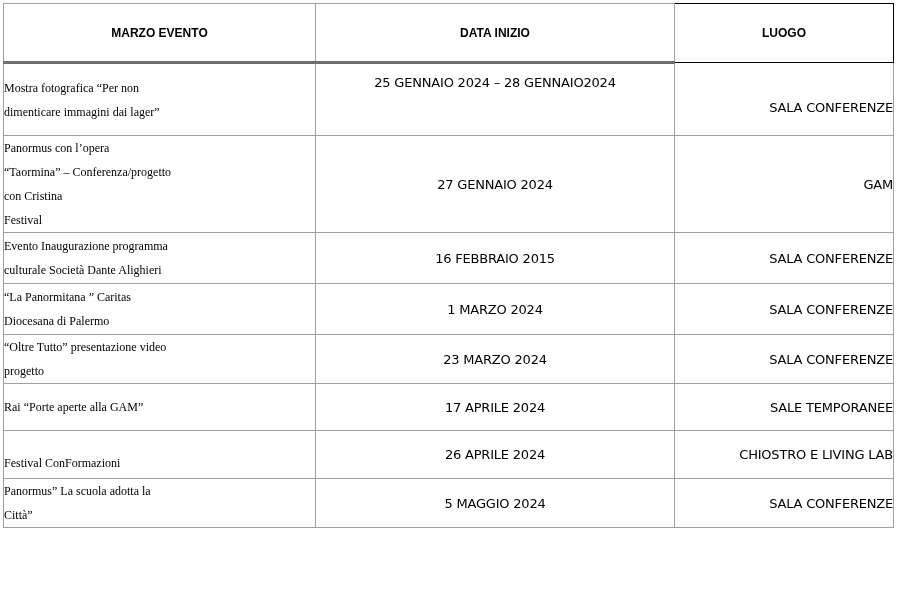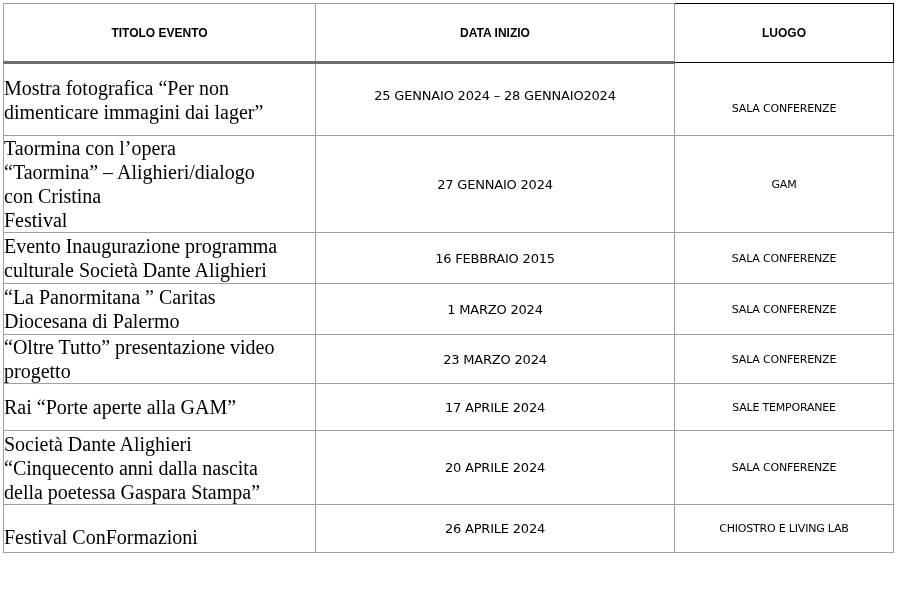--- a/index.html
+++ b/index.html
@@ -17,67 +17,67 @@
     }
     th {
       font-family: "Liberation Sans", sans-serif;
       font-weight: bold; font-size: 12px;
       text-align: center; height: 57px;
       border-bottom: 3px solid #6e6e6e !important;
     }
     th.luogo { border: 1px solid #000 !important; border-bottom: 1px solid #000 !important; }
     td.title {
       font-family: "Liberation Serif", serif;
-      font-size: 20px; line-height: 24px;
+      font-size: 12px; line-height: 24px;
       padding: 2px 6px 1px 8px;
       vertical-align: top;
     }
     td.date {
       font-family: "DejaVu Sans", sans-serif;
       font-size: 13px; text-align: center;
       letter-spacing: -0.2px;
     }
     td.place {
       font-family: "DejaVu Sans", sans-serif;
-      font-size: 11px; text-align: center;
+      font-size: 13px; text-align: right;
       padding-left: 8px; letter-spacing: -0.2px;
     }
-    td.date.top { vertical-align: top; padding-top: 24px; }
+    td.date.top { vertical-align: top; padding-top: 11px; }
     td.place.low { vertical-align: bottom; padding-bottom: 20px; }
     .line { display: block; white-space: nowrap; }
   </style>
 </head>
 <body>
 
 <table class="events">
   <colgroup>
     <col style="width:312px">
     <col style="width:359px">
     <col style="width:219px">
   </colgroup>
   <thead>
     <tr>
-      <th>TITOLO EVENTO</th>
+      <th>MARZO EVENTO</th>
       <th>DATA INIZIO</th>
       <th class="luogo">LUOGO</th>
     </tr>
   </thead>
   <tbody>
     <tr style="height:73px">
       <td class="title">
         <span class="line">Mostra fotografica “Per non</span>
         <span class="line">dimenticare immagini dai lager”</span>
       </td>
       <td class="date top">25 GENNAIO 2024 – 28 GENNAIO2024</td>
       <td class="place low">SALA CONFERENZE</td>
     </tr>
     <tr style="height:97px">
       <td class="title">
-        <span class="line">Taormina con l’opera</span>
-        <span class="line">“Taormina” – Alighieri/dialogo</span>
+        <span class="line">Panormus con l’opera</span>
+        <span class="line">“Taormina” – Conferenza/progetto</span>
         <span class="line">con Cristina</span>
         <span class="line">Festival</span>
       </td>
       <td class="date">27 GENNAIO 2024</td>
       <td class="place">GAM</td>
     </tr>
     <tr style="height:51px">
       <td class="title">
         <span class="line">Evento Inaugurazione programma</span>
         <span class="line">culturale Società Dante Alighieri</span>
@@ -101,30 +101,29 @@
       <td class="date">23 MARZO 2024</td>
       <td class="place">SALA CONFERENZE</td>
     </tr>
     <tr style="height:47px">
       <td class="title" style="vertical-align:middle">
         <span class="line">Rai “Porte aperte alla GAM”</span>
       </td>
       <td class="date">17 APRILE 2024</td>
       <td class="place">SALE TEMPORANEE</td>
     </tr>
-    <tr style="height:74px">
-      <td class="title">
-        <span class="line">Società Dante Alighieri</span>
-        <span class="line">“Cinquecento anni dalla nascita</span>
-        <span class="line">della poetessa Gaspara Stampa”</span>
-      </td>
-      <td class="date">20 APRILE 2024</td>
-      <td class="place">SALA CONFERENZE</td>
-    </tr>
     <tr style="height:48px">
       <td class="title" style="padding-top:16px">
         <span class="line">Festival ConFormazioni</span>
       </td>
       <td class="date">26 APRILE 2024</td>
       <td class="place">CHIOSTRO E LIVING LAB</td>
     </tr>
+    <tr style="height:49px">
+      <td class="title">
+        <span class="line">Panormus” La scuola adotta la</span>
+        <span class="line">Città”</span>
+      </td>
+      <td class="date">5 MAGGIO 2024</td>
+      <td class="place">SALA CONFERENZE</td>
+    </tr>
   </tbody>
 </table>
 
 </body></html>

